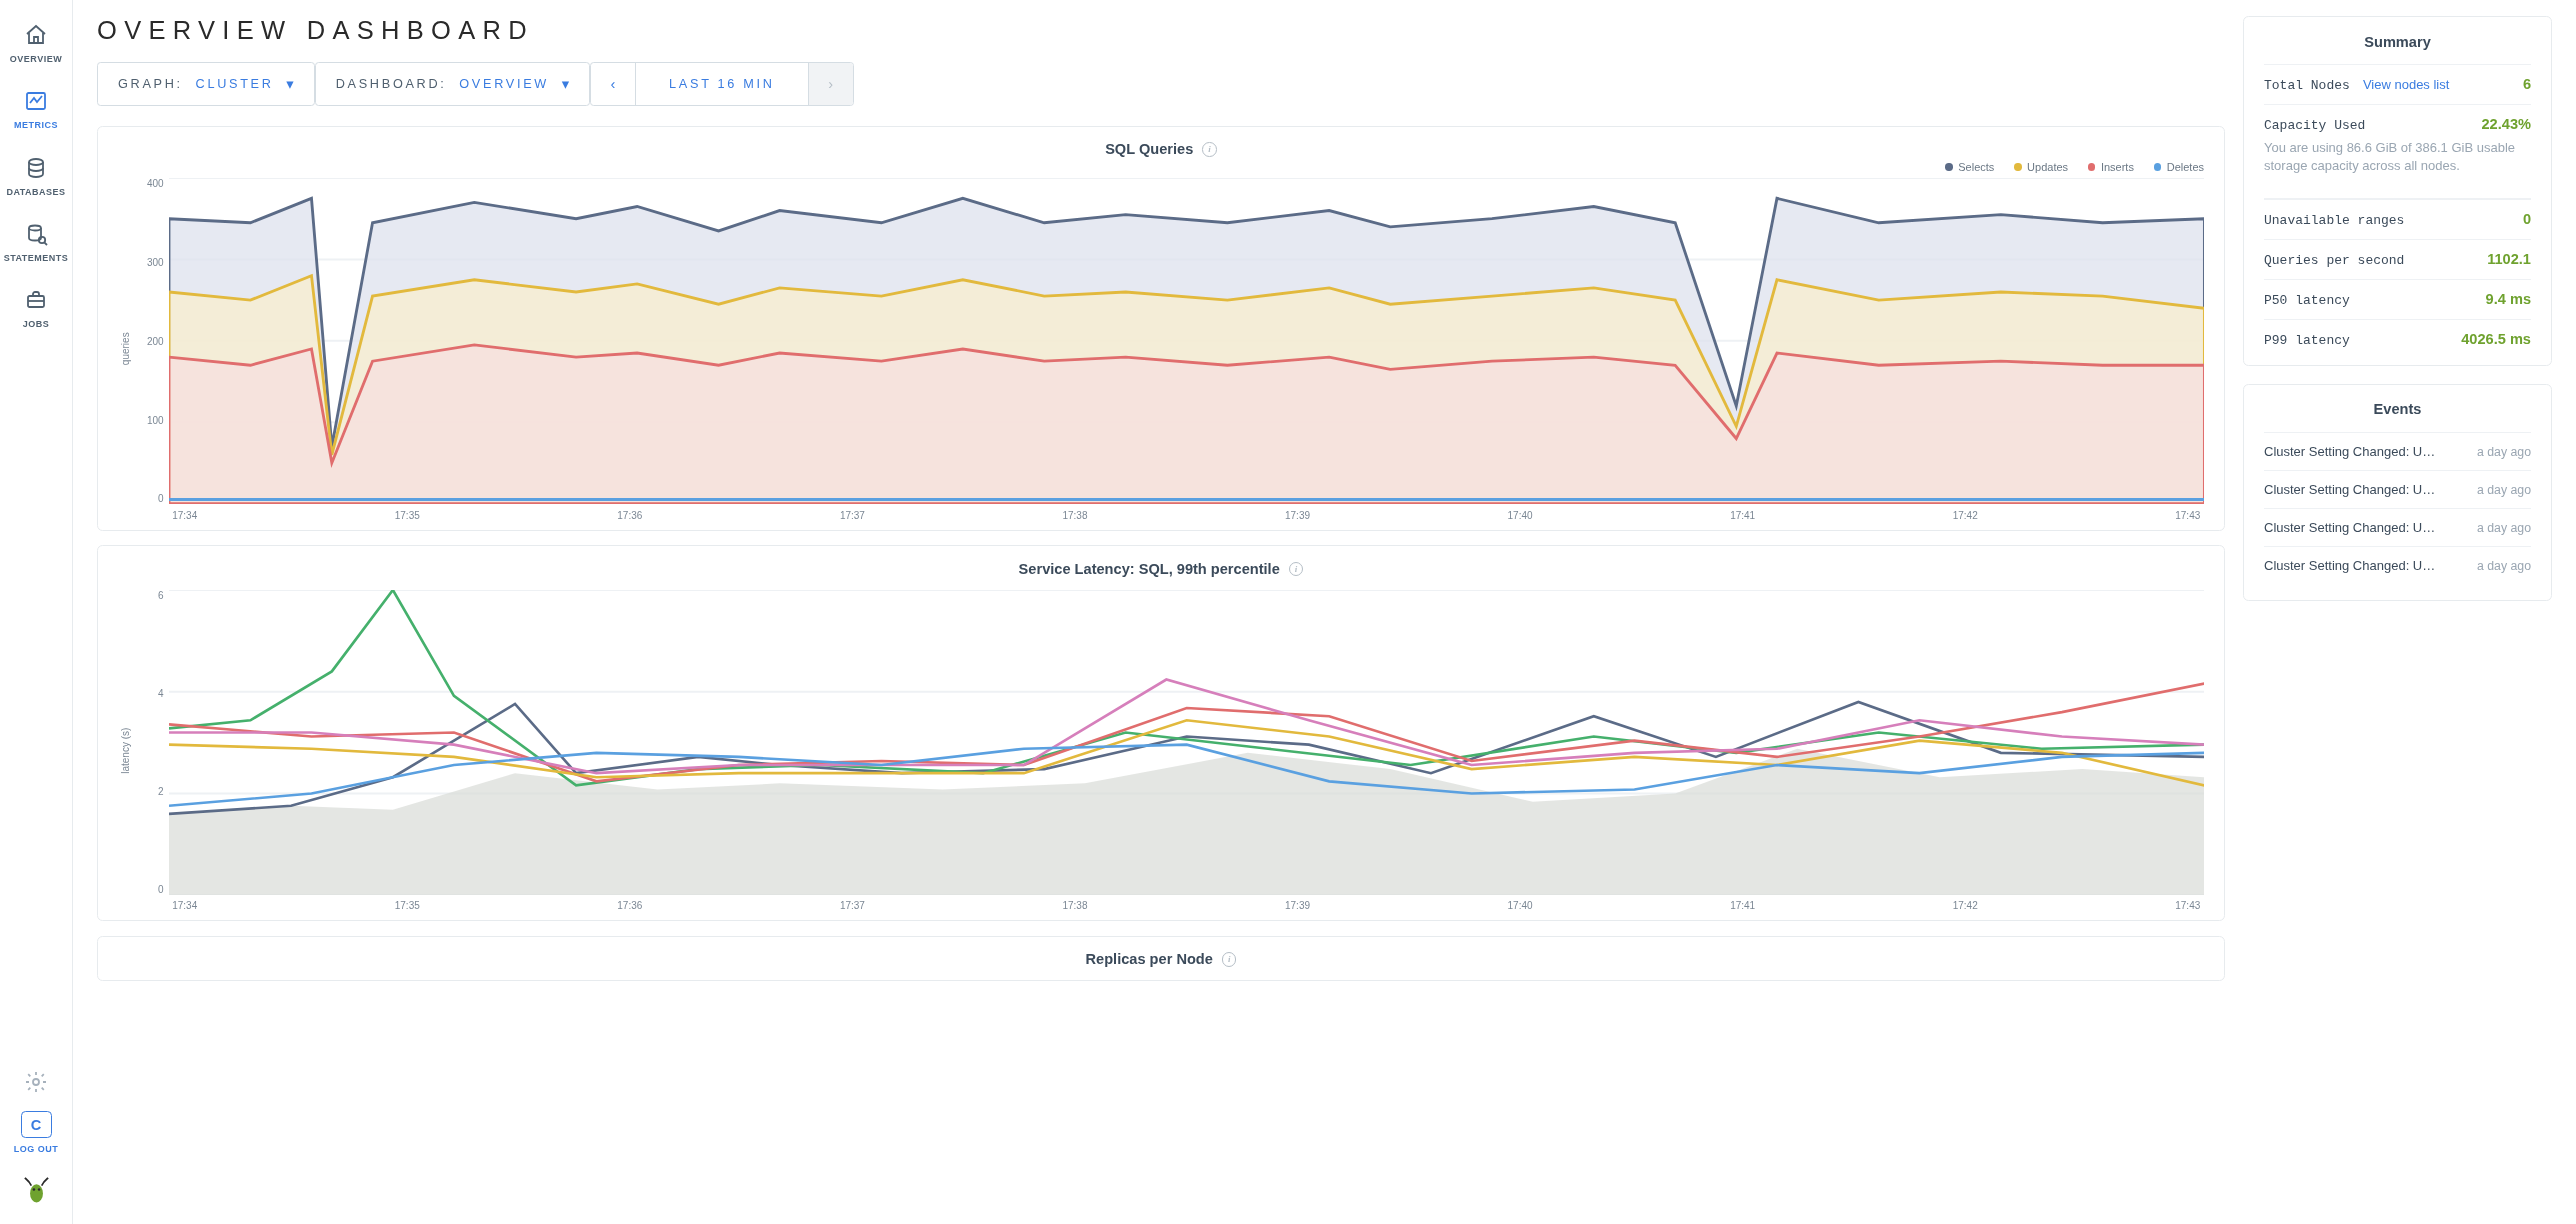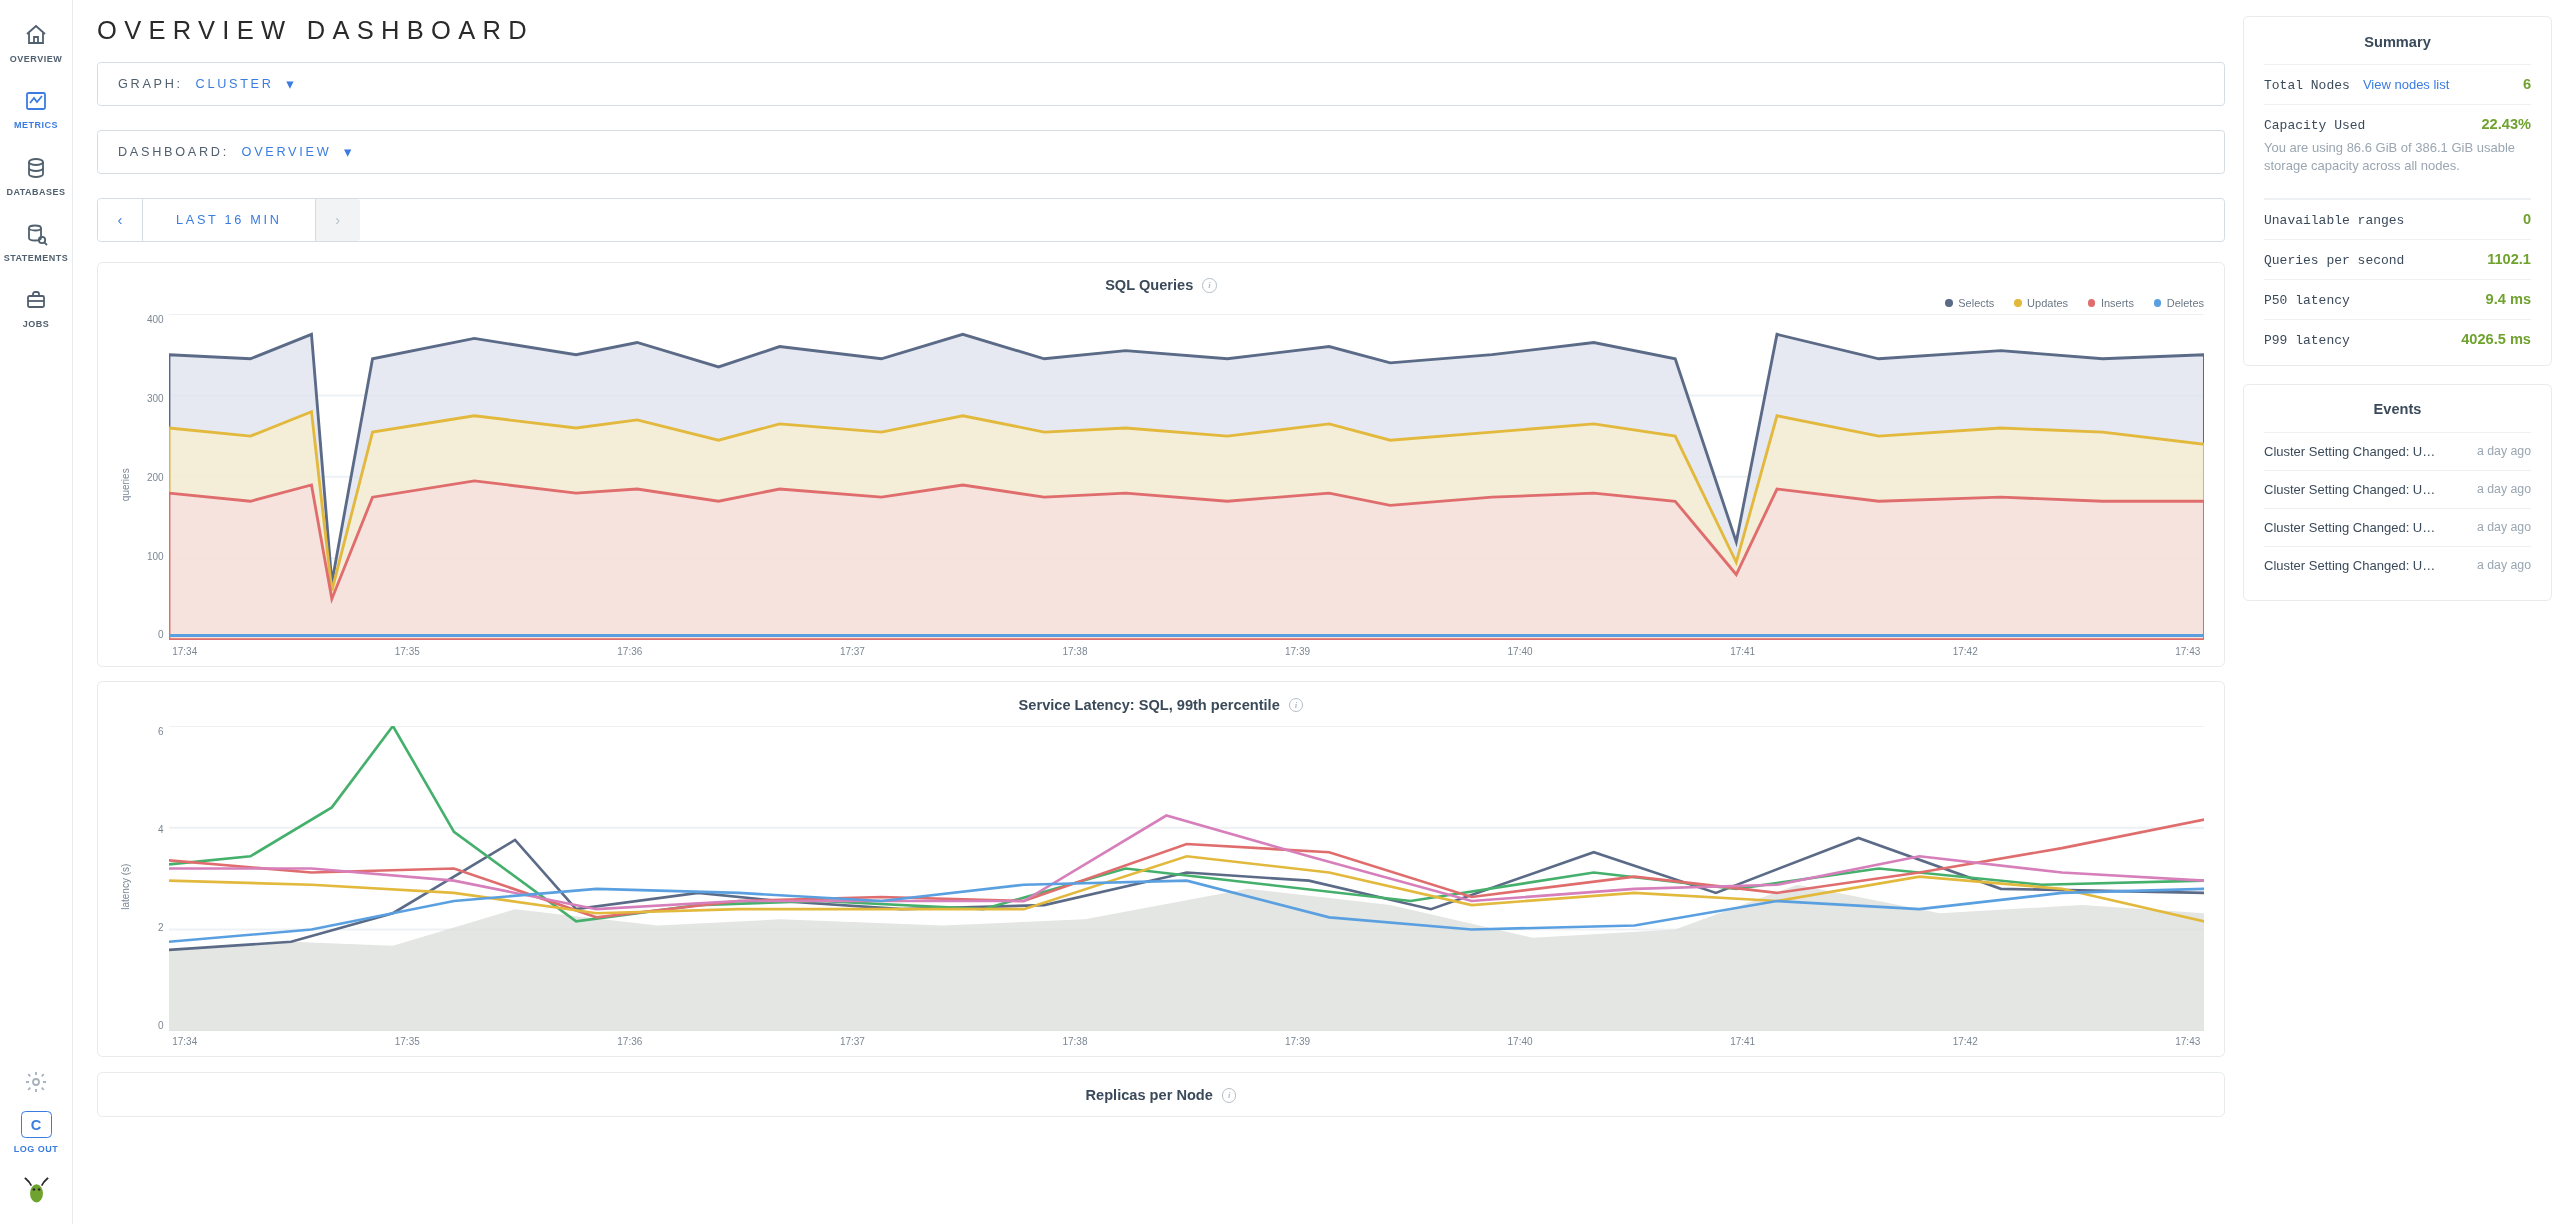--- a/index.html
+++ b/index.html
@@ -19,21 +19,21 @@
 .logo { padding: 9px 0 16.4px; }
 
 
 .main { flex: 1; padding: 16.4px 24px 0 24px; display: flex; gap: 18px; min-width: 0; }
 .left-col { flex: 1; min-width: 0; display: flex; flex-direction: column; }
 .right-col { width: 309px; display: flex; flex-direction: column; gap: 18px; }
 
 h1.page-title { font-size: 25.5px; font-weight: 400; letter-spacing: 7.3px; color: #2a2a2a; margin-bottom: 16.4px; }
 
 
-.controls { display: flex; gap: 24px; margin-bottom: 20px; flex-direction: column; }
+.controls { display: flex; margin-bottom: 20px; }
 .select-box, .time-box { border: 0.9px solid #d5dde3; border-radius: 3.6px; display: flex; align-items: center; height: 44px; }
 .select-box { padding: 0 20px; gap: 12.7px; cursor: pointer; }
 .select-box .s-label { letter-spacing: 2.7px; font-size: 12.7px; color: #50606f; font-weight: 500; }
 .select-box .s-value { letter-spacing: 2.7px; font-size: 12.7px; color: #3a7ce0; font-weight: 500; }
 .select-box .caret { color: #3a7ce0; }
 .time-box { }
 .time-btn { width: 45px; height: 100%; display: flex; align-items: center; justify-content: center; color: #3a7ce0; cursor: pointer; }
 .time-btn.disabled { background: #f1f3f5; color: #b5bec6; border-top-right-radius: 3.6px; border-bottom-right-radius: 3.6px; }
 .time-btn.left { border-right: 0.9px solid #d5dde3; border-top-left-radius: 3.6px; border-bottom-left-radius: 3.6px;}
 .time-btn.right { border-left: 0.9px solid #d5dde3; }
@@ -58,21 +58,21 @@
 
 .side-card { border: 0.9px solid #e7ebee; border-radius: 5.5px; background: #fff; padding: 16.4px 20px; }
 .side-title { text-align: center; font-size: 14.6px; font-weight: 600; color: #3b4a5a; margin-bottom: 14.6px; }
 .stat-row { display: flex; justify-content: space-between; align-items: baseline; padding: 11px 0; border-top: 0.9px solid #eef1f4; }
 .stat-row:first-of-type { border-top: none; padding-top: 0; }
 .stat-label { font-size: 13px; color: #3b4a5a; font-family: Liberation Mono, monospace; }
 .stat-link { color: #3a7ce0; font-size: 13px; margin-left: 9px; cursor: pointer; }
 .stat-val { font-size: 14.6px; font-weight: 700; color: #6fa22f; }
 .stat-note { font-size: 13px; color: #9aa6b2; line-height: 1.4; margin-top: -5.5px; padding-bottom: 23px; border-bottom: 0.9px solid #eef1f4; }
 
-.event-row { display: flex; justify-content: space-between; align-items: flex-start; padding: 11px 0; border-top: 0.9px solid #eef1f4; }
+.event-row { display: flex; justify-content: space-between; align-items: flex-end; padding: 11px 0; border-top: 0.9px solid #eef1f4; }
 .event-row:first-of-type { border-top: none; }
 .event-text { font-size: 13px; color: #3b4a5a; white-space: nowrap; overflow: hidden; text-overflow: ellipsis; max-width: 191px; }
 .event-time { font-size: 12.3px; color: #9aa6b2; white-space: nowrap; }
 </style>
 </head>
 <body>
 
 <div class="app">
 
   <div class="sidebar">

